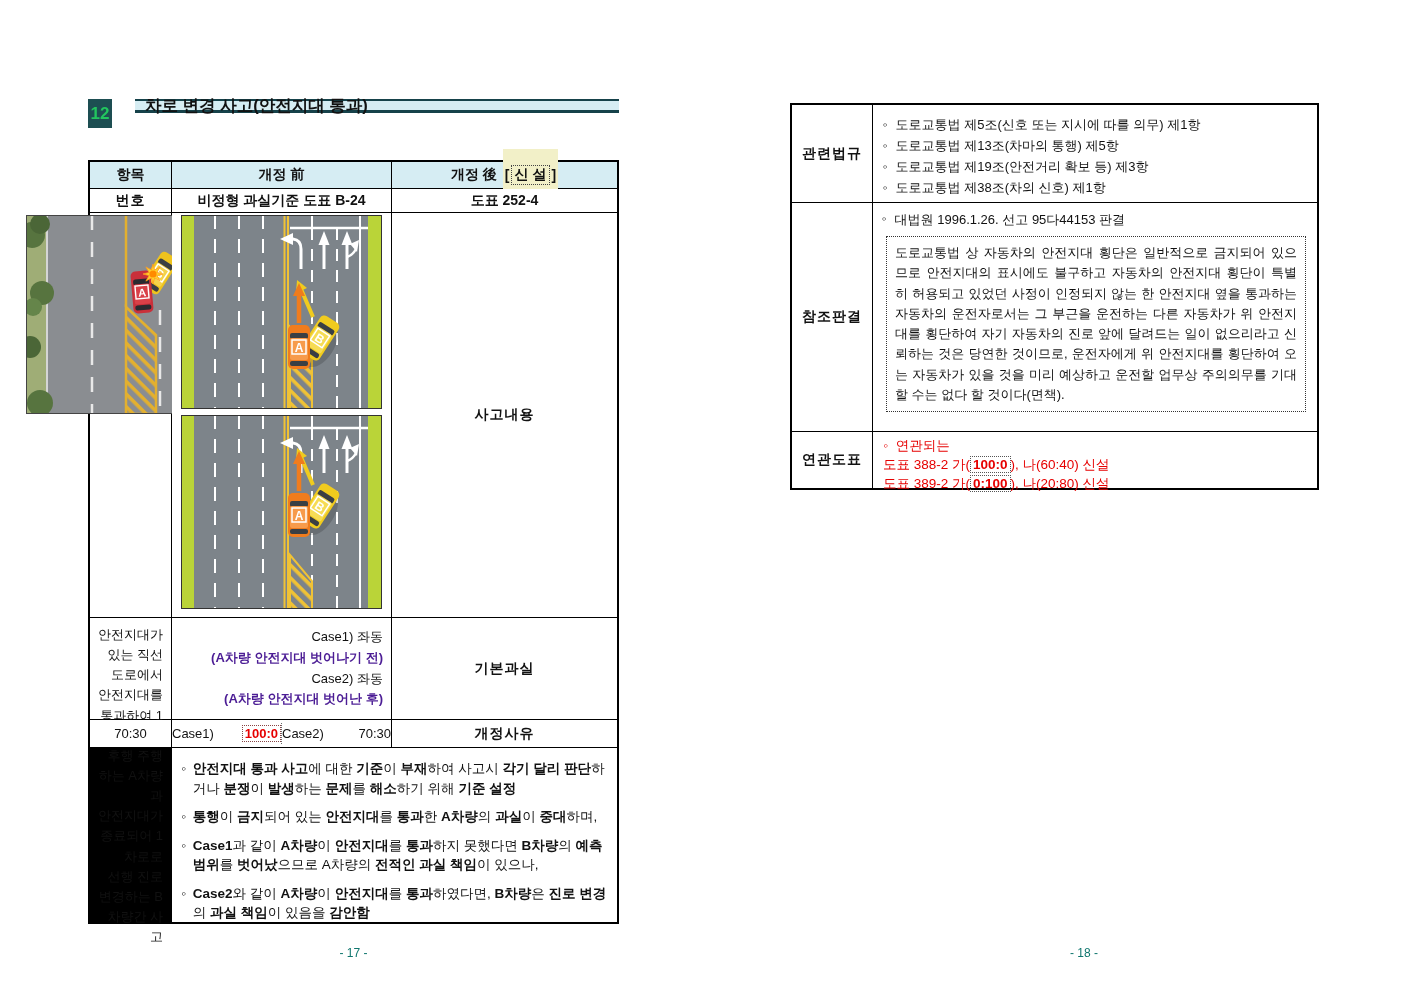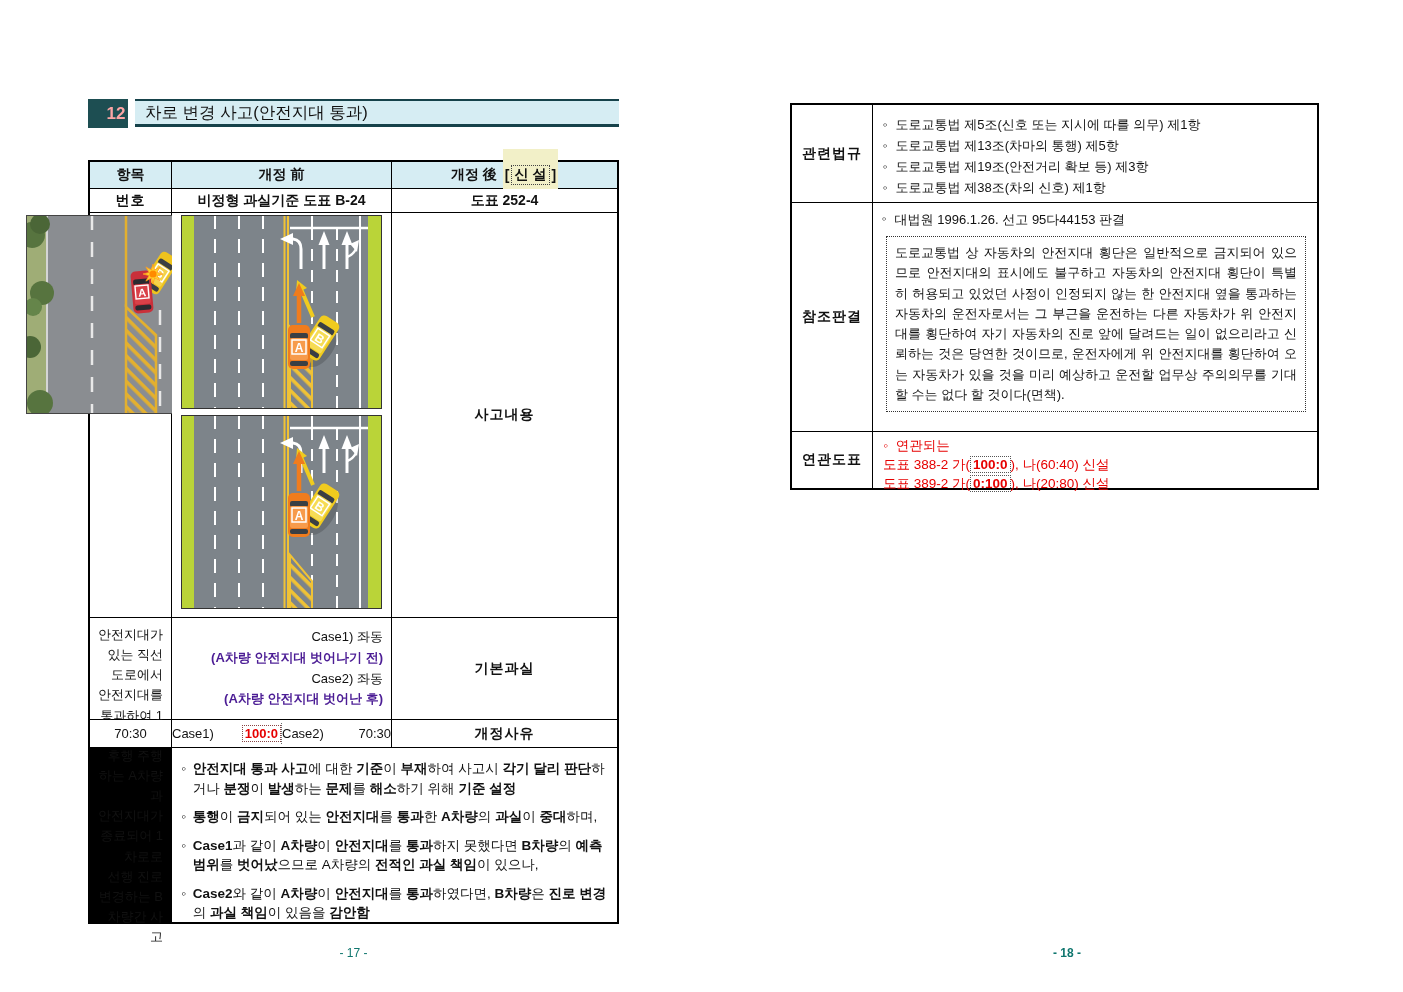--- a/index.html
+++ b/index.html
@@ -1,25 +1,25 @@
 <!DOCTYPE html>
 <html><head>
 <meta charset="utf-8">
 <style>
   html,body{margin:0;padding:0;background:#fff;}
   .canvas{position:relative;width:1403px;height:992px;background:#fff;overflow:hidden;
           font-family:"Liberation Sans","DejaVu Sans",sans-serif;color:#111;}
 
   
   .titlewrap{position:absolute;left:88px;top:99px;width:531px;height:29px;}
-  .badge{position:absolute;left:0;top:0;width:24px;height:29px;background:#1d4e52;color:#fca5a5;
-         font-weight:bold;font-size:17px;display:flex;align-items:center;justify-content:center;padding-left:16px;}
-  .tbar{position:absolute;left:47px;right:0;top:0;height:28px;background:#d6edf3;
+  .badge{position:absolute;left:0;top:0;width:24px;height:29px;background:#1d4e52;color:#22c55e;
+         font-weight:bold;font-size:17px;display:flex;align-items:center;justify-content:center;}
+  .tbar{position:absolute;left:47px;right:0;top:0;height:14px;background:#d6edf3;
         border-top:2px solid #16424a;border-bottom:3px solid #16424a;box-sizing:border-box;
-        display:flex;align-items:center;padding-left:10px;font-weight:normal;font-size:16.5px;}
+        display:flex;align-items:center;padding-left:10px;font-weight:bold;font-size:16.5px;}
 
   
   .ltable{position:absolute;left:88px;top:160px;display:grid;
           grid-template-columns:81px 219px 225px;
           grid-template-rows:26px 23px 404px 101px 27px 174px;
           gap:1px;background:#000;border:2px solid #000;}
   .rtable{position:absolute;left:790px;top:103px;display:grid;
           grid-template-columns:80px 444px;
           grid-template-rows:97px 228px 56px;
           gap:1px;background:#000;border:2px solid #000;}
@@ -55,21 +55,21 @@
   .relcell{display:block;text-align:left;padding:4px 10px;font-size:13.5px;line-height:1.42;color:#e60000;}
   .relcell .introline{display:flex;gap:8px;}
 
   .red{color:#4c1d95;}
   .b{font-weight:bold;}
   .boxed{border:1px dotted #555;padding:0 2px;font-weight:bold;}
   .redbox{border:1px dotted #844;padding:0 2px;font-weight:bold;color:#e60000;}
 
   .pageno{position:absolute;top:946px;font-size:12px;color:#0f766e;text-align:center;}
   .pageno.pl{left:88px;width:531px;}
-  .pageno.pr{left:803px;width:528px;font-weight:bold;}
+  .pageno.pr{left:820px;width:528px;}
 </style>
 </head>
 <body>
 
 <div class="canvas">
 
   <div class="titlewrap">
     <div class="badge">12</div>
     <div class="tbar">
       <span>차로 변경 사고(안전지대 통과)</span>

